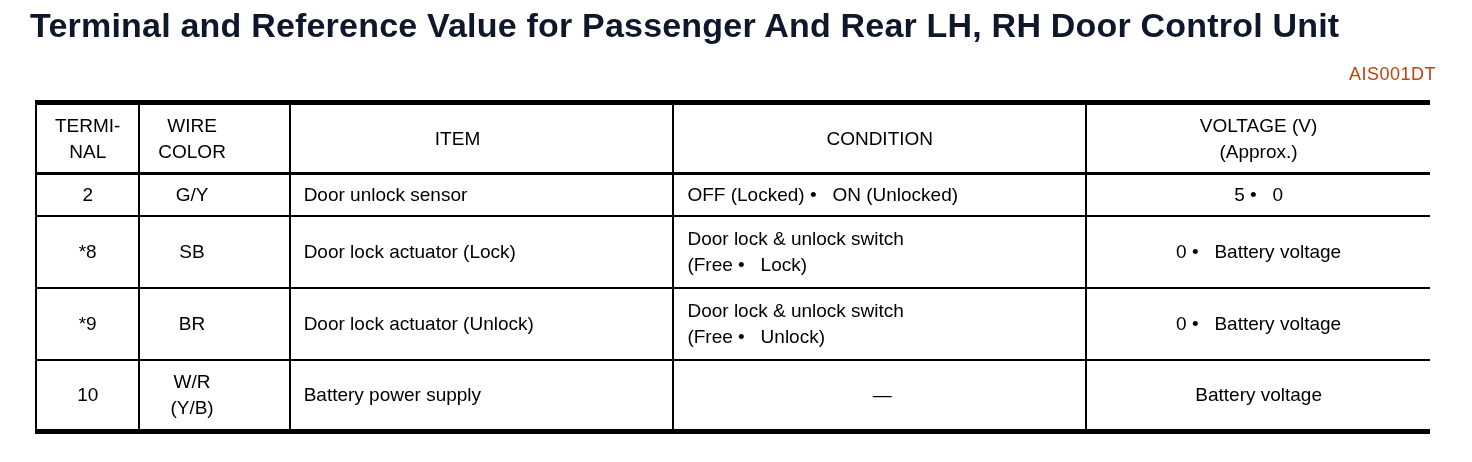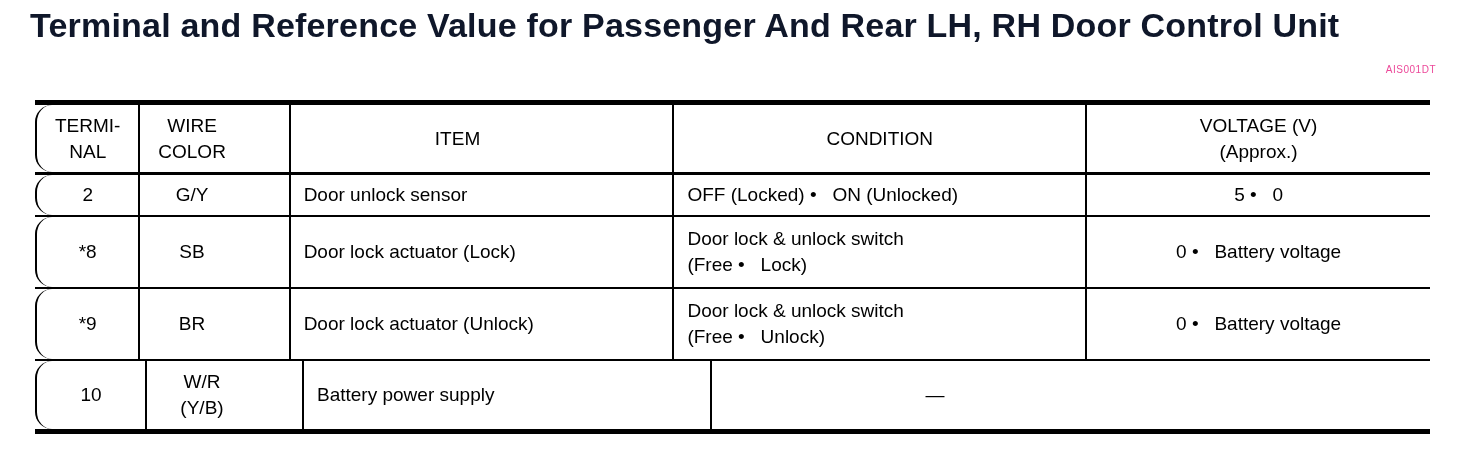--- a/index.html
+++ b/index.html
@@ -18,23 +18,23 @@
     width: 1372px;
     font-size: 34px;
     font-weight: bold;
     line-height: 38px;
     letter-spacing: 0.2px;
     color: #0f172a;
   }
   .figure-code {
     position: absolute;
     top: 64px; right: 36px;
-    font-size: 10px;
+    font-size: 18px;
     letter-spacing: 0.5px;
-    color: #ec4899;
+    color: #c2410c;
   }
 
   .ref-table {
     position: absolute;
     left: 35px; top: 100px;
     width: 1395px;
     border-top: 5px solid #000;
     border-bottom: 5px solid #000;
     font-size: 19px;
   }
@@ -45,21 +45,21 @@
   .t-cell {
     border-left: 2px solid #000;
     display: flex;
     align-items: center;
     white-space: pre-line;
     line-height: 26px;
     padding: 4px 8px;
   }
   
 
-  .c-terminal { width: 110px; justify-content: center; text-align: center; border-radius: 17px; }
+  .c-terminal { width: 110px; justify-content: center; text-align: center; }
   .c-wire     { width: 112px; justify-content: center; text-align: center; }
   .c-item     { width: 360px; justify-content: flex-start; text-align: left; padding-left: 13px; margin-left: 45px; }
   .c-cond     { width: 443px; justify-content: flex-start; text-align: left; padding-left: 13px; margin-left: 48px; }
   .c-volt     { width: 370px; justify-content: center; text-align: center; }
 
   .t-header .t-cell { justify-content: center; text-align: center; padding-left: 8px; }
   .t-header { height: 70px; }
   .row-1 { height: 42px; }
   .row-2 { height: 72px; }
   .row-3 { height: 72px; }
@@ -112,16 +112,17 @@
 (Free •&nbsp;&nbsp; Unlock)</div>
       <div class="t-cell c-volt">0 •&nbsp;&nbsp; Battery voltage</div>
     </div>
 
     <div class="t-row row-4">
       <div class="t-cell c-terminal">10</div>
       <div class="t-cell c-wire">W/R
 (Y/B)</div>
       <div class="t-cell c-item">Battery power supply</div>
       <div class="t-cell c-cond">—</div>
+      <div class="t-cell c-volt">Battery voltage</div>
     </div>
 
   </div>
 </div>
 
 </body></html>

